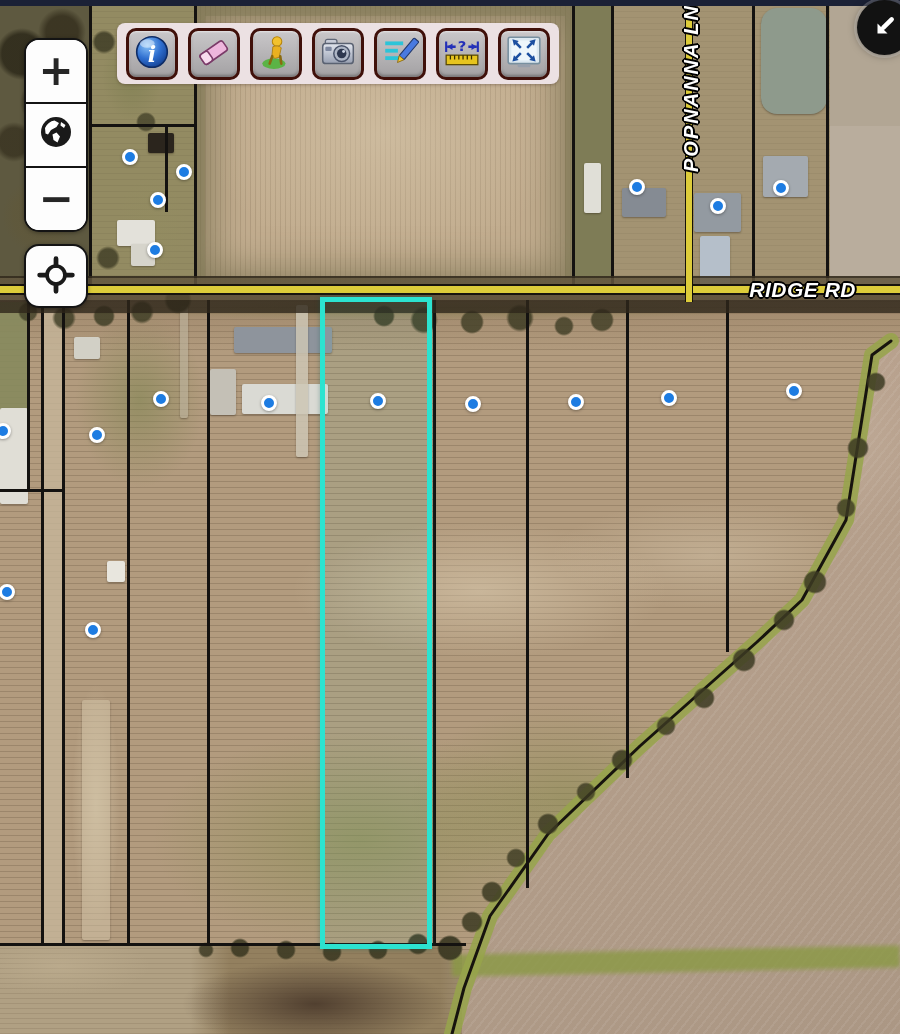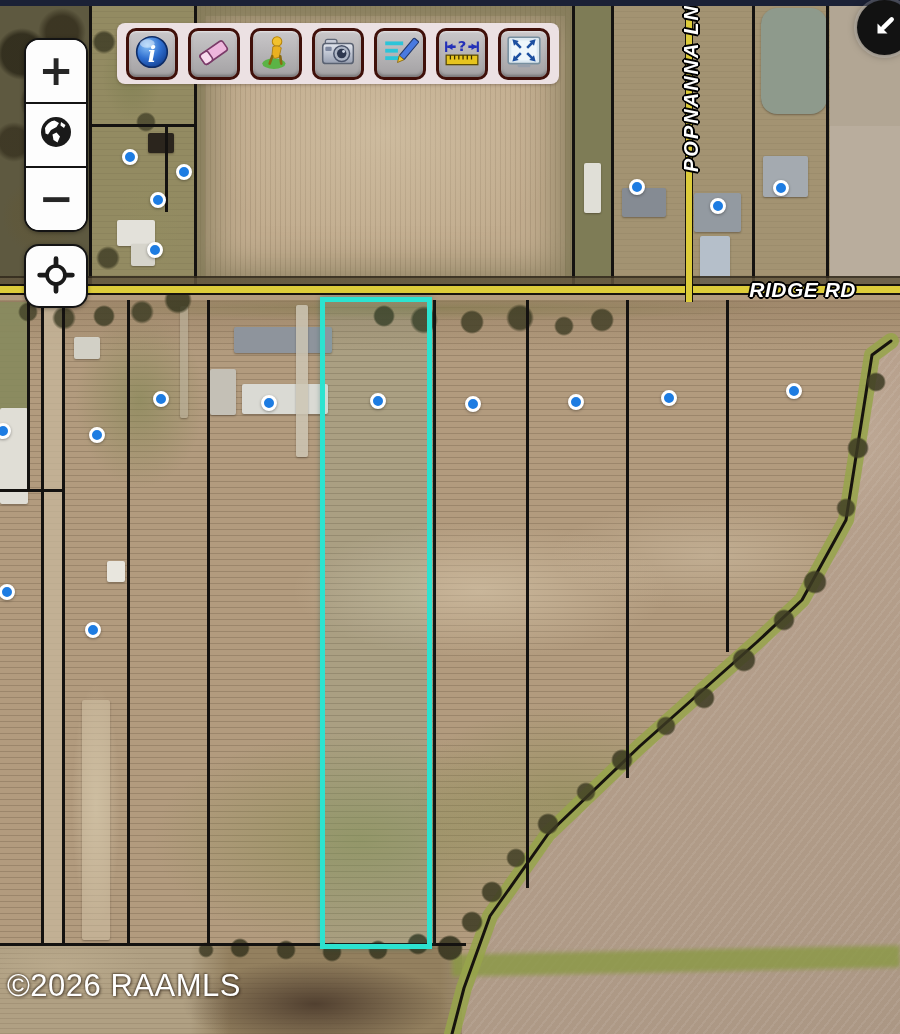--- a/index.html
+++ b/index.html
@@ -111,21 +111,21 @@
   .bld{position:absolute;z-index:4;border-radius:2px;box-shadow:0 1px 2px rgba(40,30,20,.4);}
   .pline{position:absolute;z-index:6;background:#141210;}
   #geo-svg{position:absolute;left:0;top:0;z-index:5;pointer-events:none;}
   .marker{position:absolute;z-index:10;width:16px;height:16px;border-radius:50%;
     background:#1d7ce2;border:3px solid #ffffff;transform:translate(-50%,-50%);
     box-shadow:0 1px 3px rgba(0,0,0,.35);}
   .selection{position:absolute;z-index:9;border:5px solid #2ce3d0;
     background:rgba(44,227,208,.05);box-shadow:0 0 5px rgba(0,90,80,.35);}
 
   
-  .road-ridge{left:0;top:276px;width:900px;height:19px;z-index:7;
+  .road-ridge{left:0;top:276px;width:900px;height:37px;z-index:7;
     background:linear-gradient(to bottom,
       rgba(52,44,30,.9) 0 2px, rgba(98,86,62,.85) 2px 8px,
       #18140e 8px 10px, #ddcc3a 10px 17px, #18140e 17px 19px,
       rgba(86,74,52,.85) 19px 24px, rgba(46,38,26,.8) 24px 27px);}
   .road-popnanna{left:683px;top:6px;width:13px;height:296px;z-index:7;
     background:linear-gradient(90deg, transparent 0 2px, #141109 2px 3px,
       #ddcc3a 3px 9px, #141109 9px 10px, transparent 10px);}
   .road-label{position:absolute;z-index:11;color:#ffffff;font-weight:bold;font-style:italic;
     font-size:21px;letter-spacing:.5px;white-space:nowrap;
     text-shadow:-2px 0 0 #000,2px 0 0 #000,0 -2px 0 #000,0 2px 0 #000,
@@ -381,14 +381,13 @@
 
   <button class="abs collapse-btn">
     <span>
       <svg width="30" height="30" viewBox="0 0 36 36">
         <path d="M26 10 L16 20" stroke="#ffffff" stroke-width="5.5" stroke-linecap="round"></path>
         <polygon points="9,27 9,15 21,27" fill="#ffffff"></polygon>
       </svg>
     </span>
   </button>
 
-  <div class="abs copyright">©2026 RAAMLS</div>
 </div>
 
 </body></html>

